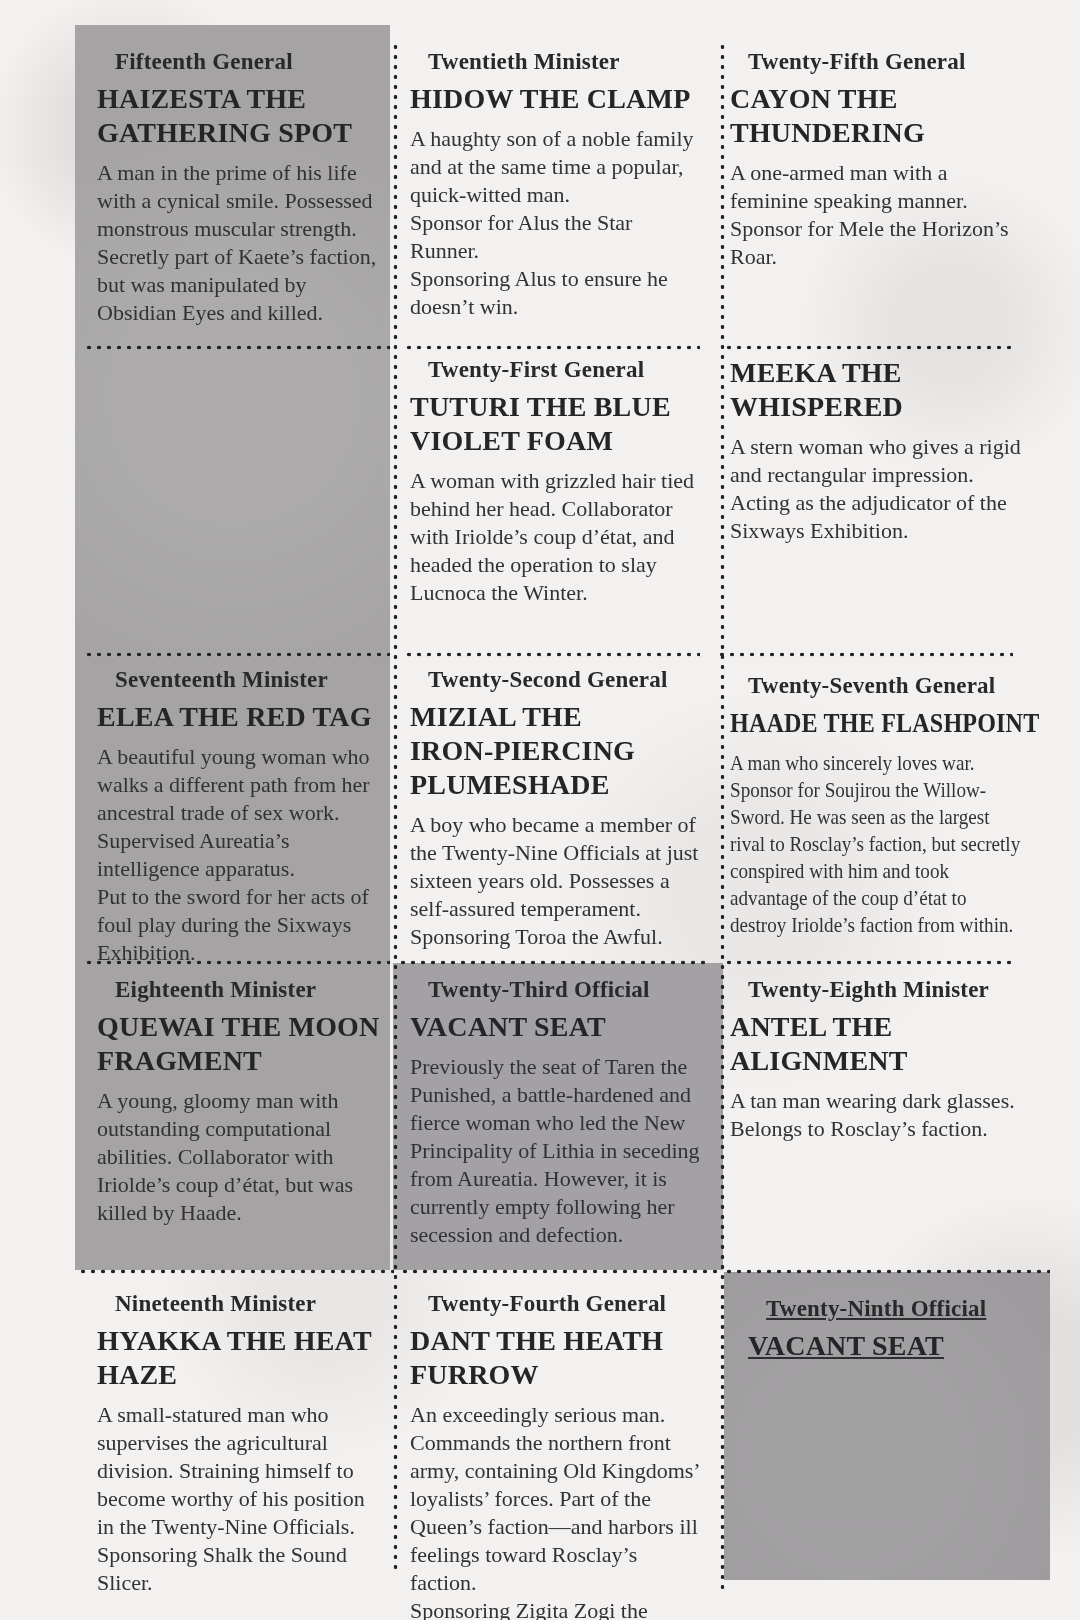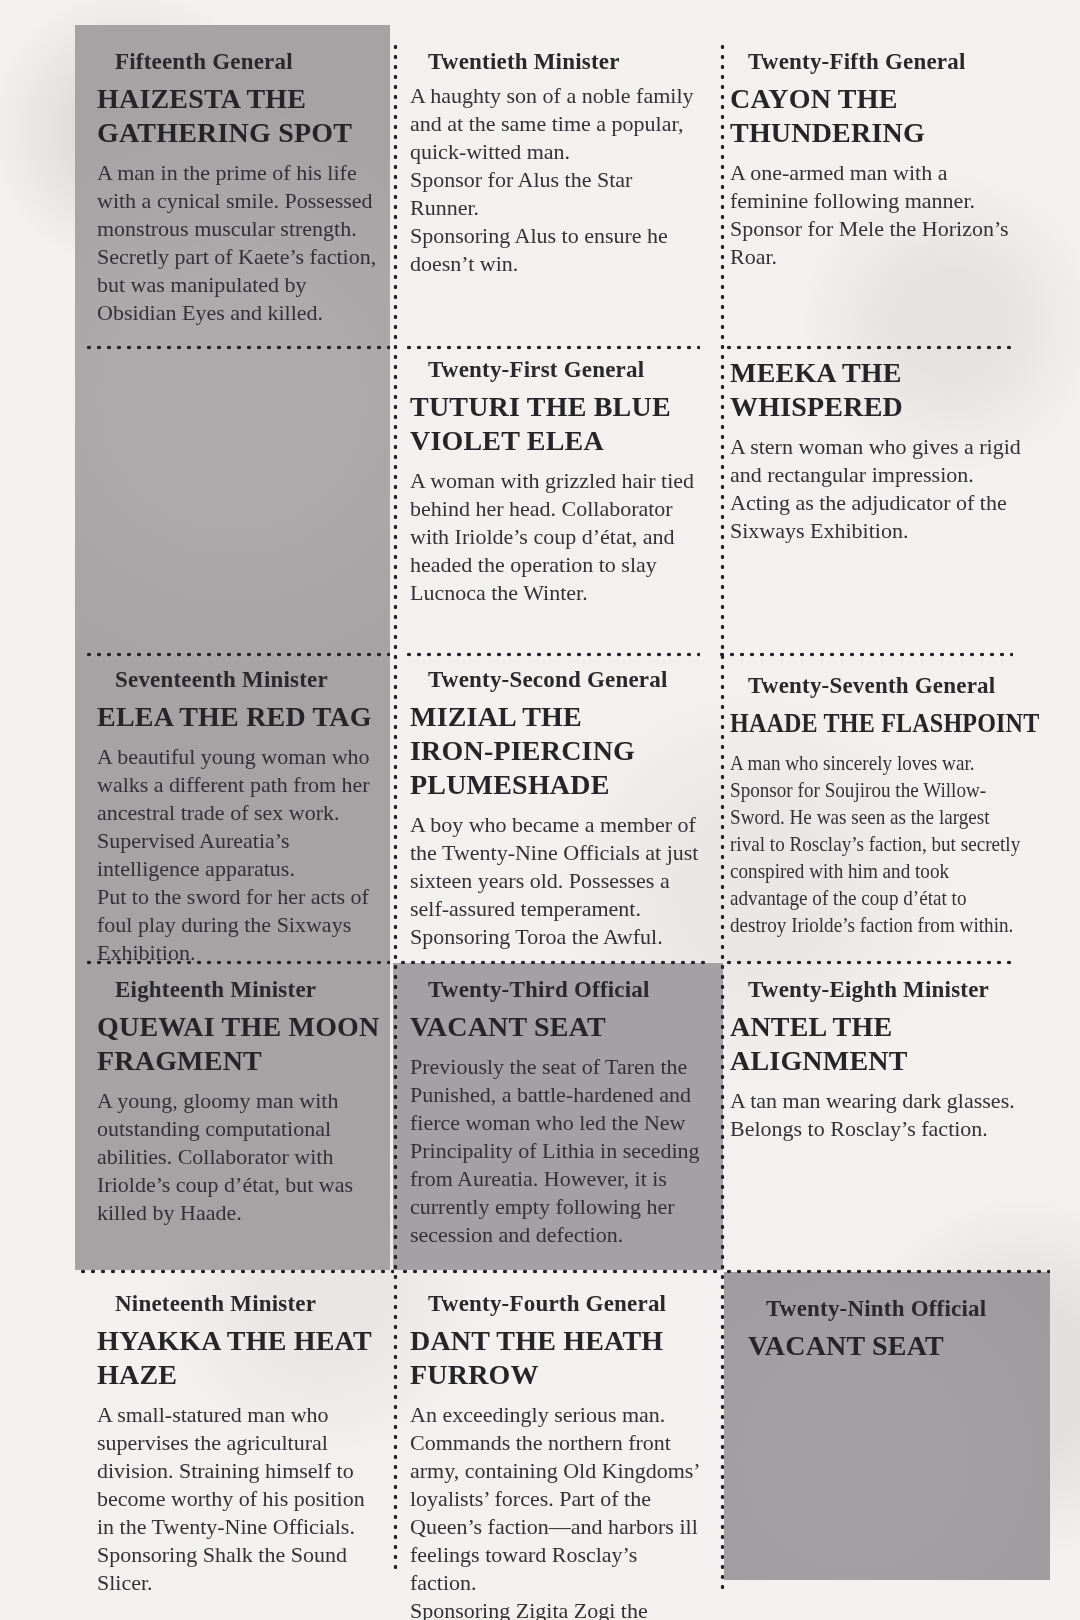--- a/index.html
+++ b/index.html
@@ -91,38 +91,39 @@
 
   <section class="cell c1 r1">
     <h3 class="rank">Fifteenth General</h3>
     <h2 class="name">HAIZESTA THE
 GATHERING SPOT</h2>
     <p class="body-p">A man in the prime of his life with a cynical smile. Possessed monstrous muscular strength. Secretly part of Kaete’s faction, but was manipulated by Obsidian Eyes and killed.</p>
   </section>
 
   <section class="cell c2 r1">
     <h3 class="rank">Twentieth Minister</h3>
+    <h2 class="name">HIDOW THE CLAMP</h2>
     <p class="body-p">A haughty son of a noble family and at the same time a popular, quick-witted man.</p>
     <p class="body-p">Sponsor for Alus the Star Runner.</p>
     <p class="body-p">Sponsoring Alus to ensure he doesn’t win.</p>
   </section>
 
   <section class="cell c3 r1">
     <h3 class="rank">Twenty-Fifth General</h3>
     <h2 class="name">CAYON THE
 THUNDERING</h2>
-    <p class="body-p">A one-armed man with a feminine following manner.</p>
+    <p class="body-p">A one-armed man with a feminine speaking manner.</p>
     <p class="body-p">Sponsor for Mele the Horizon’s Roar.</p>
   </section>
 
 
   <section class="cell c2 r2">
     <h3 class="rank">Twenty-First General</h3>
     <h2 class="name">TUTURI THE BLUE
-VIOLET ELEA</h2>
+VIOLET FOAM</h2>
     <p class="body-p">A woman with grizzled hair tied behind her head. Collaborator with Iriolde’s coup d’état, and headed the operation to slay Lucnoca the Winter.</p>
   </section>
 
   <section class="cell c3 r2">
     <h2 class="name">MEEKA THE
 WHISPERED</h2>
     <p class="body-p">A stern woman who gives a rigid and rectangular impression.</p>
     <p class="body-p">Acting as the adjudicator of the Sixways Exhibition.</p>
   </section>
 
@@ -177,18 +178,18 @@
   </section>
 
   <section class="cell c2 r5">
     <h3 class="rank">Twenty-Fourth General</h3>
     <h2 class="name">DANT THE HEATH
 FURROW</h2>
     <p class="body-p">An exceedingly serious man. Commands the northern front army, containing Old Kingdoms’ loyalists’ forces. Part of the Queen’s faction—and harbors ill feelings toward Rosclay’s faction.</p>
     <p class="body-p">Sponsoring Zigita Zogi the Thousandth.</p>
   </section>
 
-  <section class="cell c3 r5" style="top:1295px;left:748px;width:280px;">
+  <section class="cell c3 r5" style="top:1295px;left:748px;width:280px;text-decoration:underline;">
     <h3 class="rank">Twenty-Ninth Official</h3>
     <h2 class="name">VACANT SEAT</h2>
   </section>
 
 </div>
 
 </body></html>

